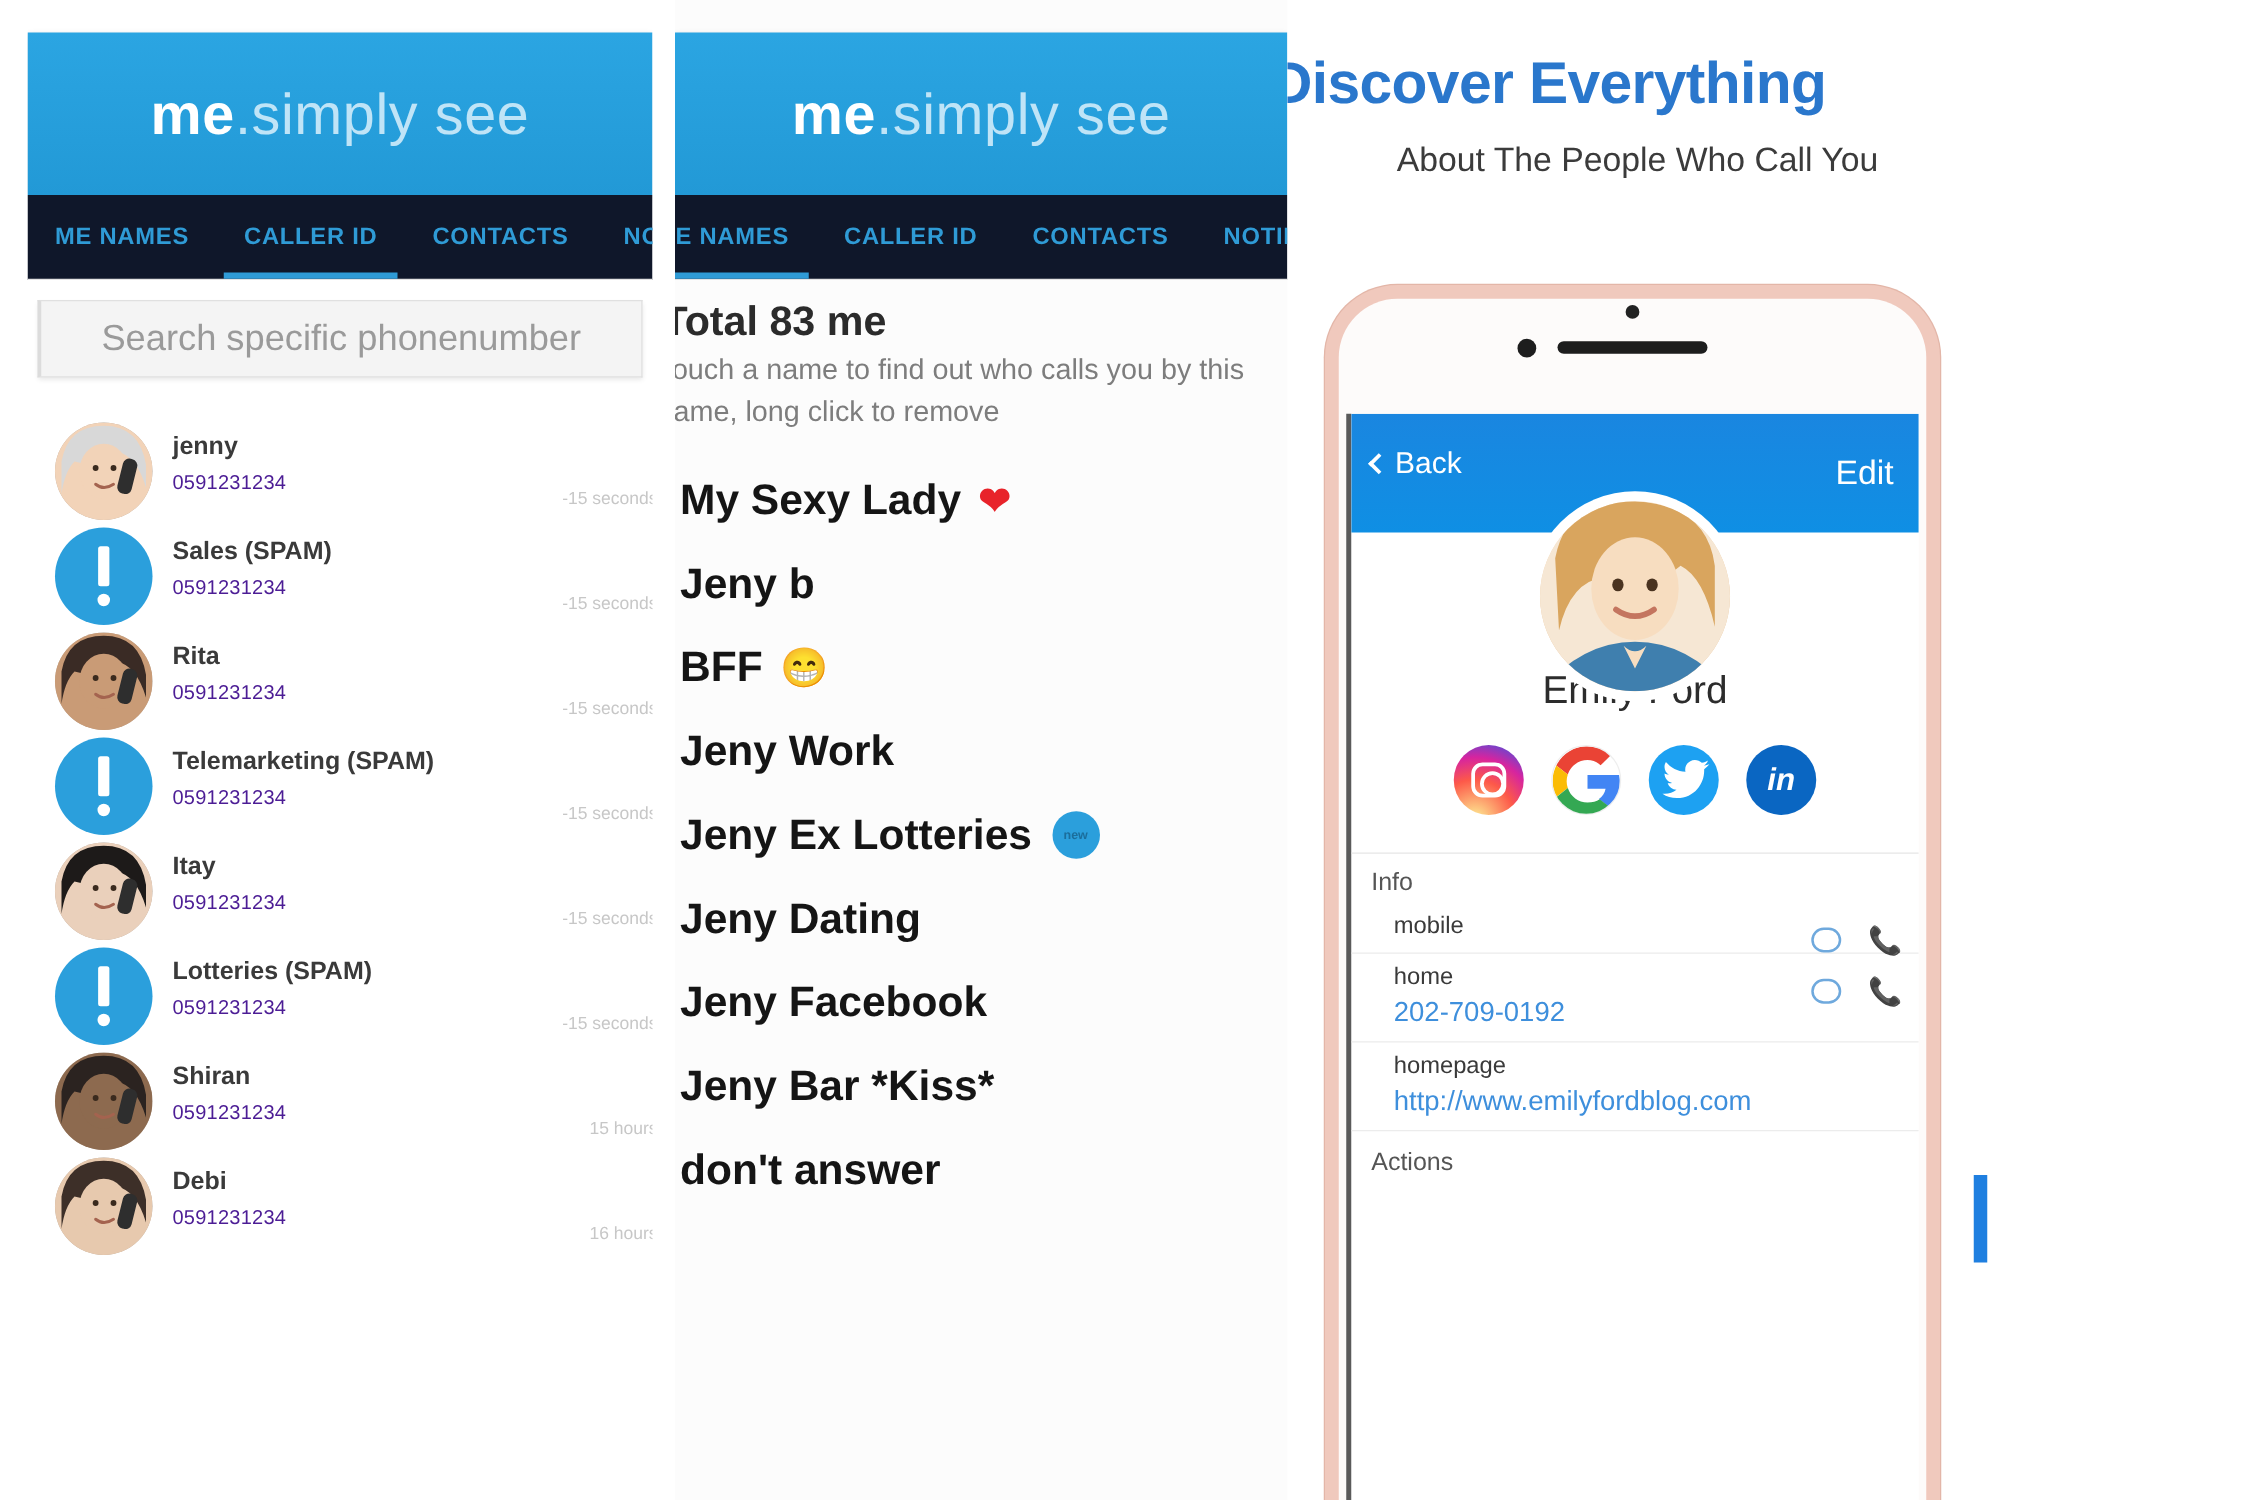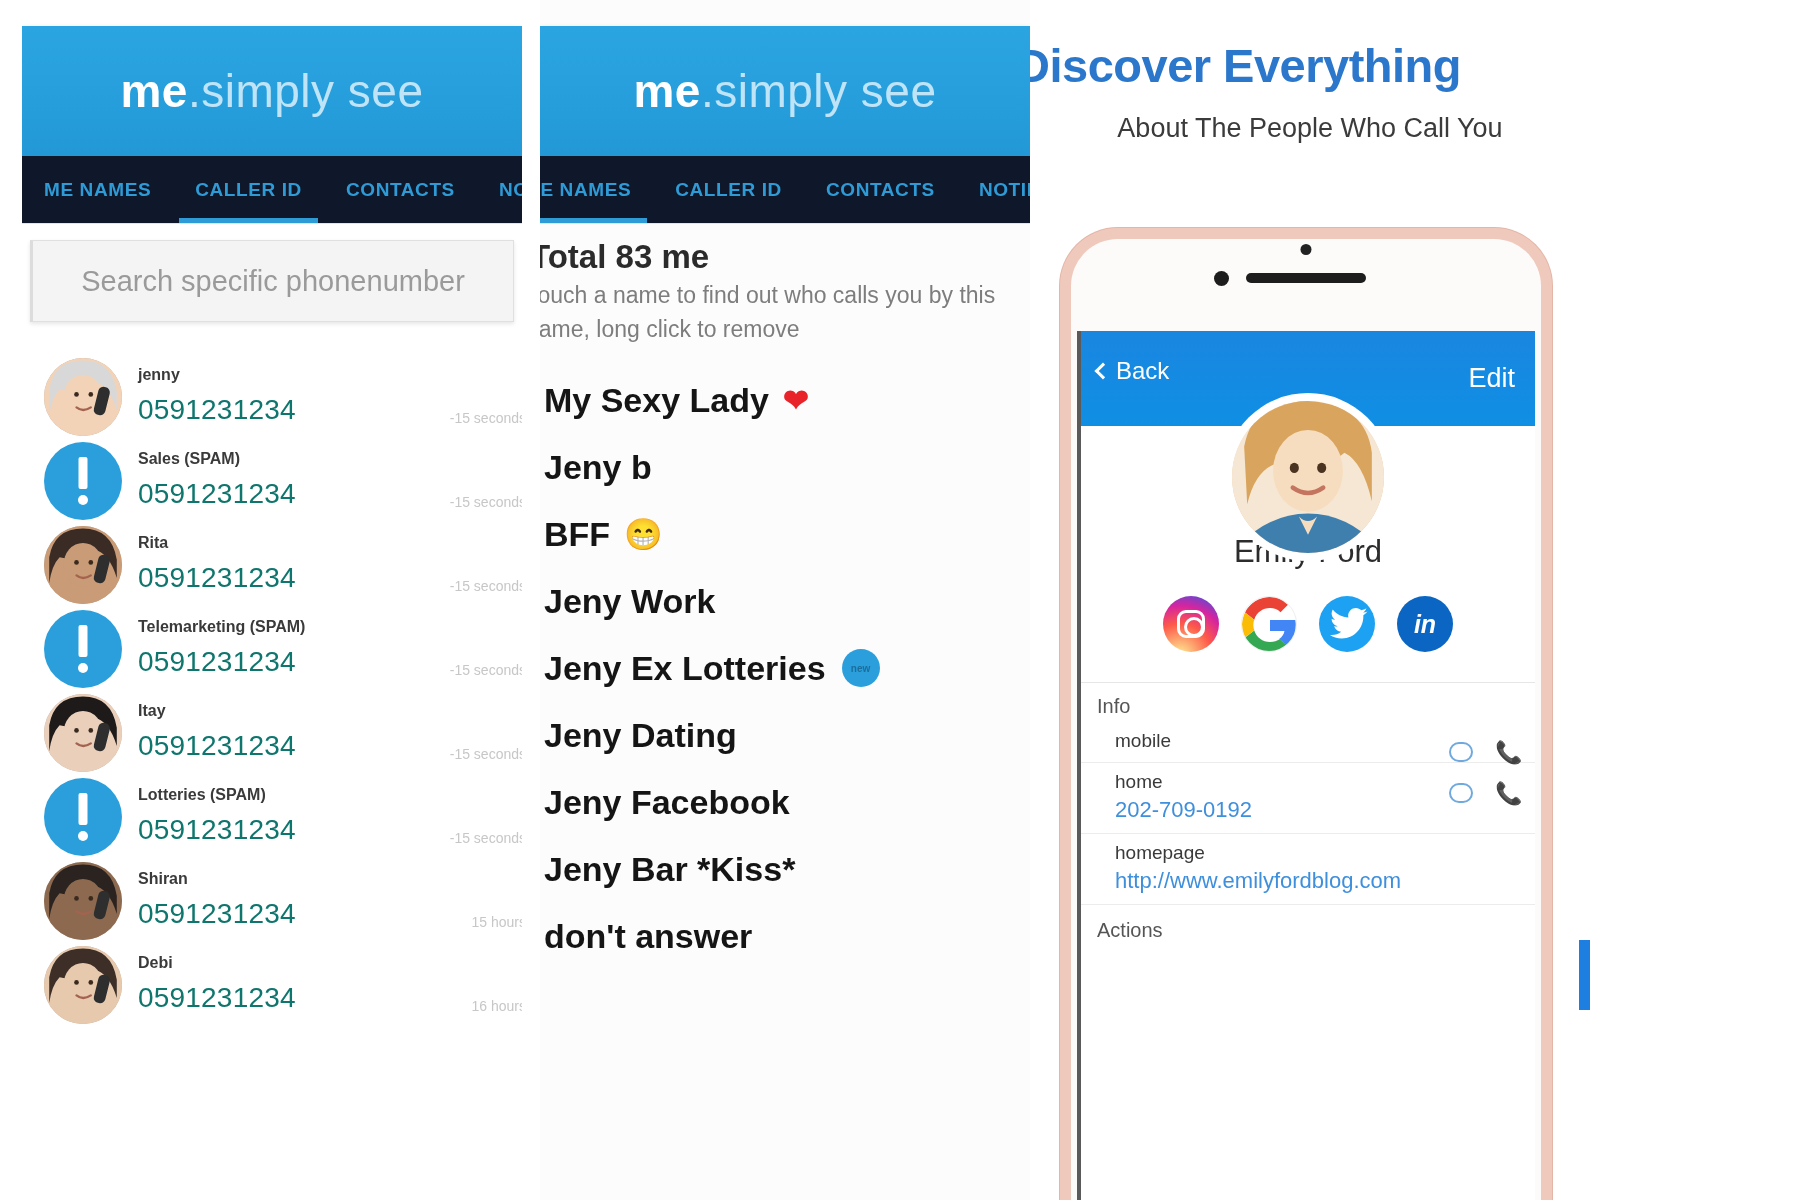--- a/index.html
+++ b/index.html
@@ -50,21 +50,21 @@
     content:"";
     position: absolute; left: 6px; right: 6px; bottom: 0;
     height: 5px; background: #2f9bd6;
   }
 
   
   #panel-callerid { left: 22px; width: 500px; height: 1200px; }
   #panel-callerid .appbar { margin-top: 26px; }
   .search-wrap { padding: 16px 8px 0 8px; }
   .search-box {
-    height: 82px;
+    height: 62px;
     background: #f4f4f4;
     border: 1px solid #e0e0e0;
     border-left: 3px solid #dcdcdc;
     box-shadow: 0 2px 4px rgba(0,0,0,.10);
     display: flex; align-items: center; justify-content: center;
     overflow: hidden;
   }
   .search-box .ph {
     color: #9a9a9a; font-size: 29px; white-space: nowrap;
   }
@@ -88,22 +88,22 @@
     width:9px; height:32px; background:#fff; transform:translateX(-50%);
     border-radius:2px;
   }
   .avatar.spam::after {
     content:""; position:absolute; left:50%; top:68%;
     width:10px; height:10px; background:#fff; border-radius:50%;
     transform:translateX(-50%);
   }
   .avatar.photo { background: #b9a99a; }
   .row-text { padding-left: 16px; padding-top: 2px; }
-  .row-name { font-size: 16px; color: #3a3a3a; font-weight: 600; line-height: 1.1; }
-  .row-num { font-size: 28px; color: #0f766e; margin-top: 10px; letter-spacing:.2px;}
+  .row-name { font-size: 20px; color: #3a3a3a; font-weight: 600; line-height: 1.1; }
+  .row-num { font-size: 16px; color: #4c1d95; margin-top: 10px; letter-spacing:.2px;}
   .row-time {
     position: absolute; right: -4px; top: 46px;
     font-size: 14px; color: #c7c7c7; white-space: nowrap;
   }
 
   
   #panel-menames { left: 540px; width: 490px; height: 1200px; background:#fcfcfc; }
   #panel-menames .appbar { margin-top: 26px; }
   #panel-menames .tabs-shift { margin-left: -38px; }
   .names-head { padding: 14px 0 0 0; }

